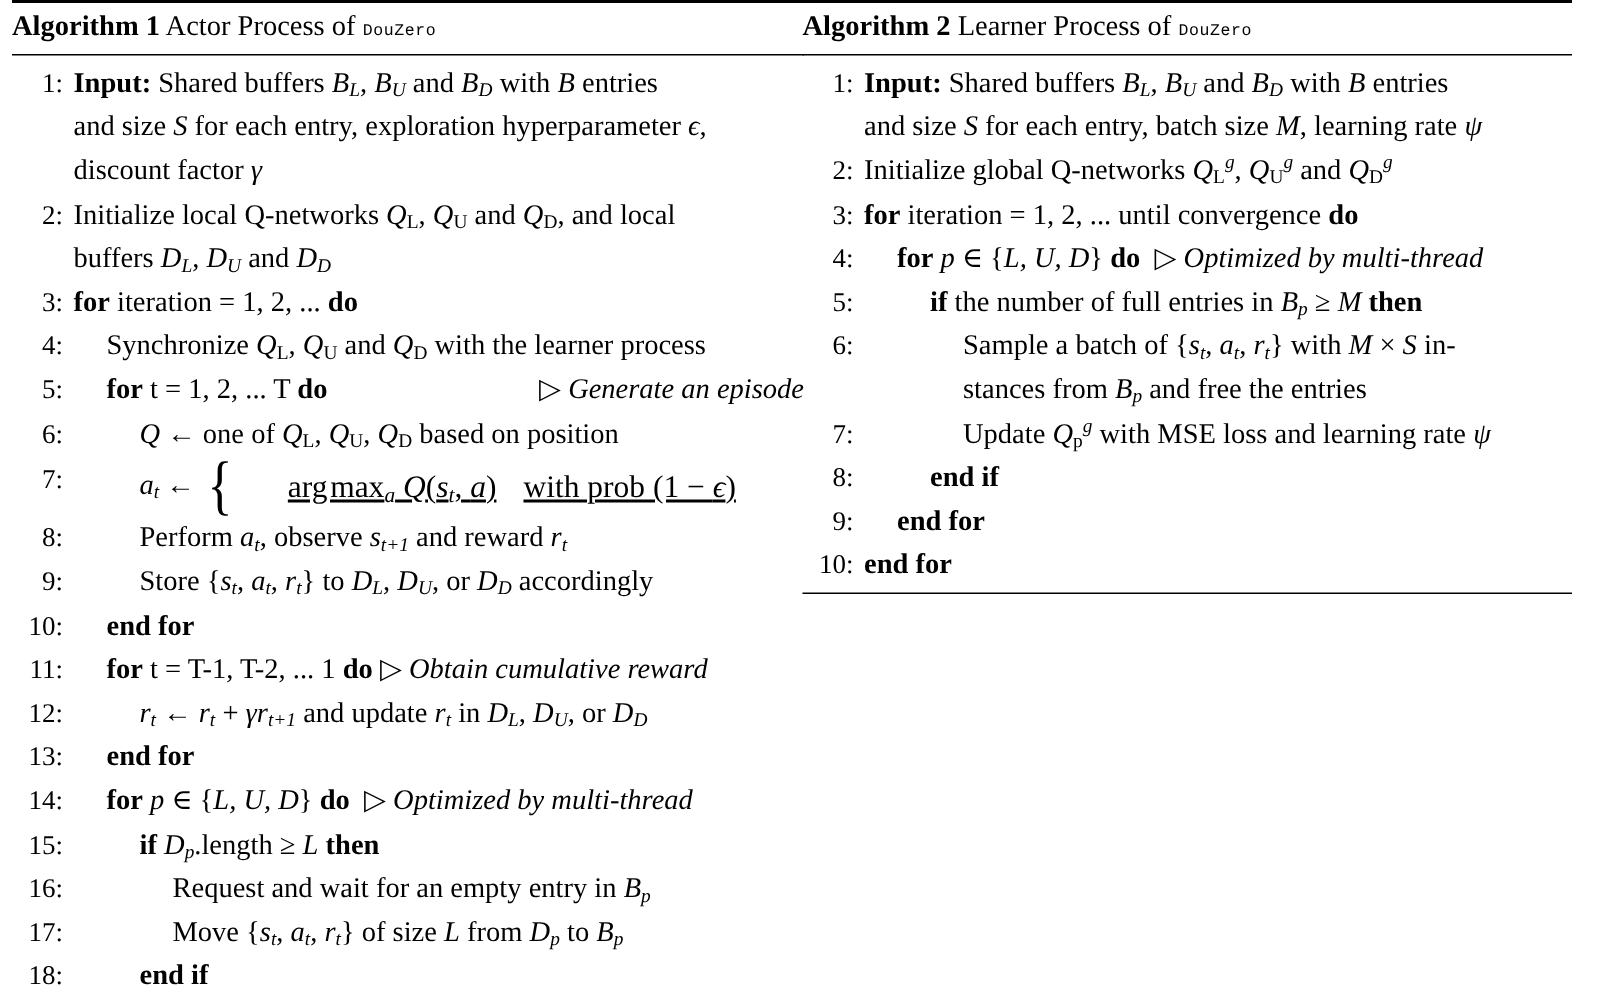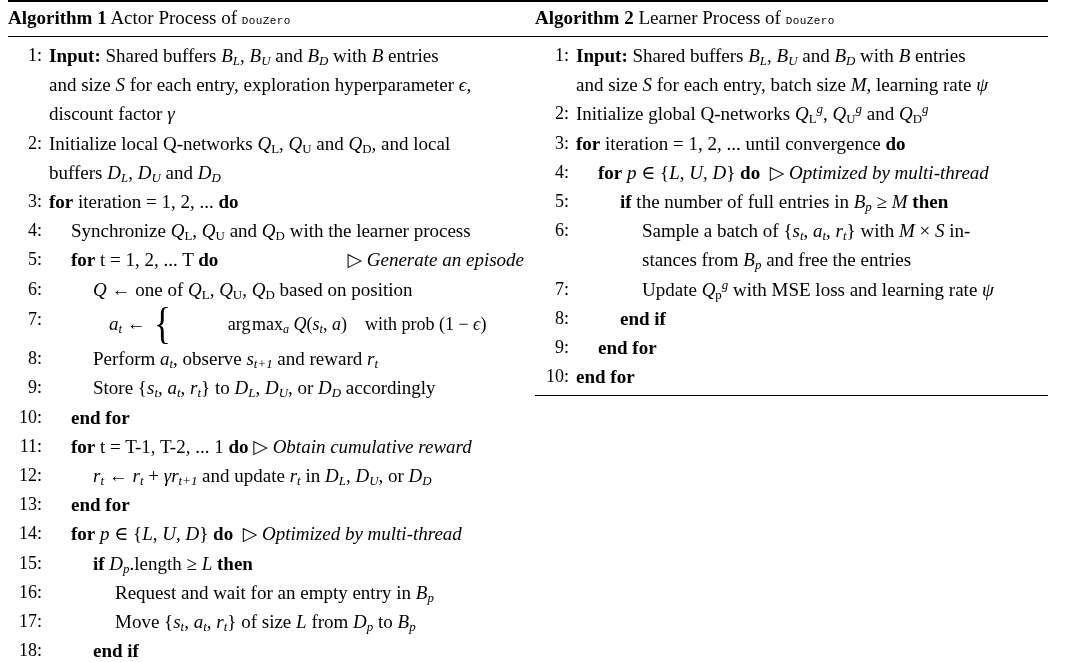--- a/index.html
+++ b/index.html
@@ -83,48 +83,48 @@
     font-style: italic;
     font-weight: 400;
   }
 
   .cmt {
     font-style: italic;
     white-space: nowrap;
   }
   .cmt-right {
     position: absolute;
-    right: 12px;
+    right: 0;
     top: 0;
     font-style: italic;
     white-space: nowrap;
   }
   .cont { display: block; }
 
   
   .cases {
     display: inline-flex;
     align-items: center;
     vertical-align: middle;
     line-height: 1.05;
   }
   .brace {
     font-size: 44px;
     line-height: 0.78;
     font-family: "Liberation Serif", serif;
     margin-right: 4px;
     transform: scaleX(0.8);
   }
-  .case-rows { display: inline-block; font-size: 18px; }
+  .case-rows { display: inline-block; font-size: 21px; text-decoration: underline; }
   .case-row { display: flex; line-height: 24px; white-space: nowrap; }
   .case-expr { text-align: right; min-width: 170px; }
   .case-cond { padding-left: 18px; }
   .tall7 { line-height: 24px; padding-top: 3px; padding-bottom: 3px; }
   .seven-wrap { display: flex; align-items: center; }
-  .at-arrow { white-space: nowrap; padding-right: 6px; margin-left: 16px; }
+  .at-arrow { white-space: nowrap; padding-right: 6px; }
   .nw { white-space: nowrap; }
 </style>
 </head>
 <body>
 
 <div class="page">
 
   <div class="algo" id="algo-1">
 
     <div class="rule-thick"></div>

